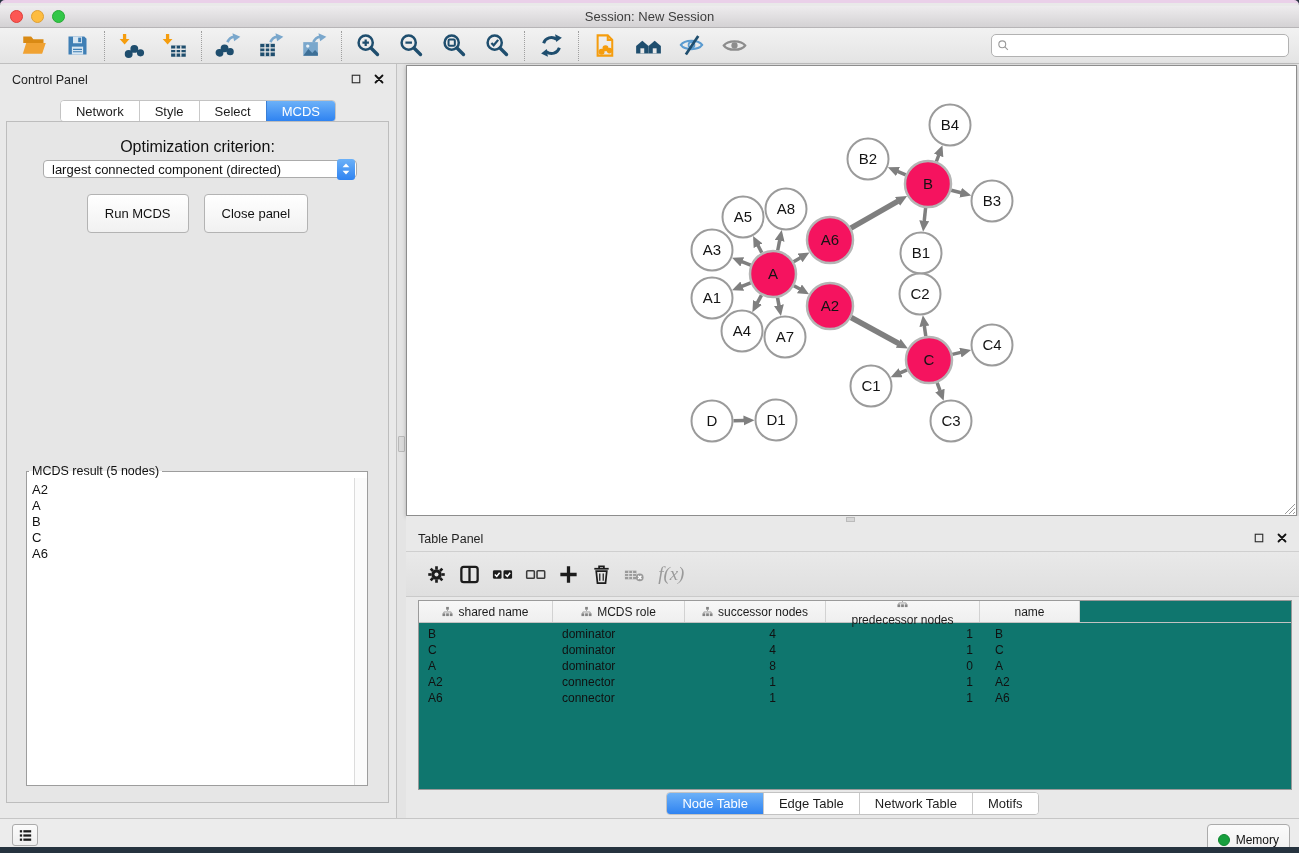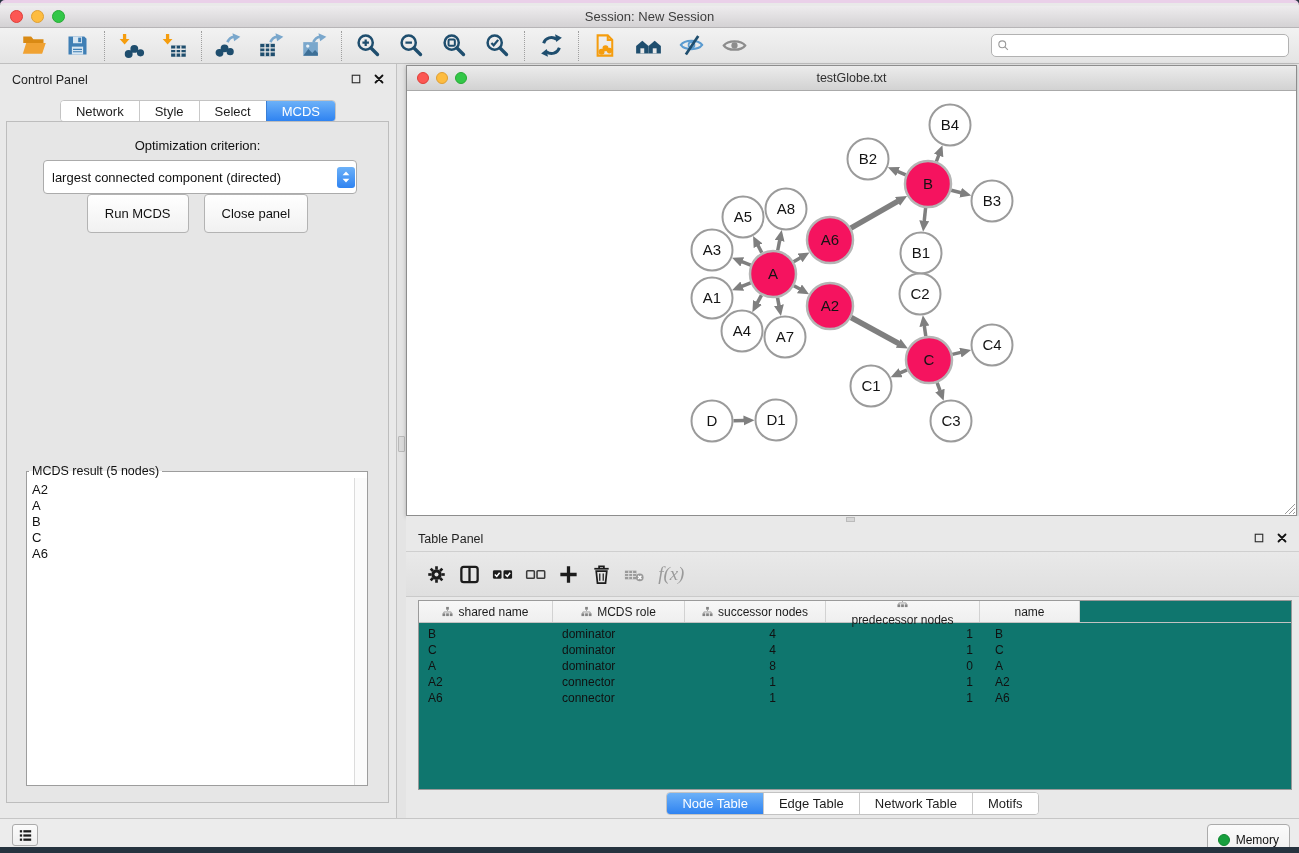--- a/index.html
+++ b/index.html
@@ -37,22 +37,22 @@
   .panel-title{position:absolute;left:12px;top:9px;font-size:12.5px;color:#1f1f1f;}
   .panel-icons{position:absolute;right:10px;top:9px;display:flex;gap:10px;align-items:center;}
   .panel-icons span{width:13px;height:13px;display:inline-flex;}
   .cp-tabs{position:absolute;left:0;top:36px;width:100%;display:flex;justify-content:center;}
   .seg{display:flex;border:1px solid #c3c3c3;border-radius:4px;background:#fff;overflow:hidden;height:22px;}
   .seg-item{padding:9px 15px;font-size:13px;color:#1d1d1d;display:flex;align-items:center;border-left:1px solid #c9c9c9;background:#fff;}
   .seg-item:first-child{border-left:none;}
   .seg-item.sel{background:linear-gradient(#6cb1f8,#2f83f1);color:#fff;border-left-color:#3a7fd5;}
   .cp-content{position:absolute;left:6px;top:57px;right:7px;bottom:15px;background:#e6e6e6;
               border:1px solid #bdbdbd;}
-  .opt-label{position:absolute;left:0;right:0;top:16px;text-align:center;font-size:13px;color:#111;}
-  .select{position:absolute;left:36px;top:38px;width:314px;height:34px;background:#fff;border:1px solid #ababab;
+  .opt-label{position:absolute;left:0;right:0;top:16px;text-align:center;font-size:16px;color:#111;}
+  .select{position:absolute;left:36px;top:38px;width:314px;height:18px;background:#fff;border:1px solid #ababab;
           border-radius:4px;display:flex;align-items:center;}
   .select-value{flex:1;font-size:13px;color:#111;padding-left:8px;white-space:nowrap;overflow:hidden;}
   .stepper{width:18px;height:21px;margin-right:1px;border-radius:3px;background:linear-gradient(#6cb1f8,#2f83f1);
            display:flex;align-items:center;justify-content:center;}
   .btn-row{position:absolute;left:0;right:0;top:72px;display:flex;justify-content:center;gap:15px;}
   .mac-btn{height:39px;padding:0 17px;font-size:13px;color:#111;background:linear-gradient(#ffffff,#f1f1f1);
            border:1px solid #b3b3b3;border-radius:4px;font-family:"Liberation Sans",sans-serif;}
   .result-box{position:absolute;left:7px;right:8px;top:330px;bottom:4px;border:1px solid #9d9d9d;
               margin:12px;padding:0;background:#fff;}
   .result-box legend{font-size:12.5px;color:#111;margin-left:2px;padding:0 3px;background:transparent;}
@@ -354,28 +354,20 @@
         <div class="result-scrollbar"></div>
       </fieldset>
     </div>
   </div>
 
   <div class="v-divider">
       <span class="v-grip"></span>
     </div>
 
   <div class="net-window">
-    <div class="nw-titlebar">
-      <div class="nw-lights">
-        <span class="light red"></span>
-        <span class="light yellow"></span>
-        <span class="light green"></span>
-      </div>
-      <div class="nw-title">testGlobe.txt</div>
-    </div>
     <div class="nw-content">
       <svg id="graph-svg" width="889" height="424" viewBox="0 0 889 424">
           <defs>
             <marker id="arw" markerUnits="userSpaceOnUse" markerWidth="13" markerHeight="11" refX="0.5" refY="5" orient="auto">
               <path d="M0 0L11 5 0 10z" fill="#7f7f7f"></path>
             </marker>
           </defs>
           <line x1="354.8" y1="161.8" x2="350.9" y2="154.3" stroke="#7f7f7f" stroke-width="3.5" marker-end="url(#arw)"></line>
           <line x1="370.7" y1="159.5" x2="372.7" y2="149.4" stroke="#7f7f7f" stroke-width="3.5" marker-end="url(#arw)"></line>
           <line x1="343.7" y1="174.2" x2="334.8" y2="170.7" stroke="#7f7f7f" stroke-width="3.5" marker-end="url(#arw)"></line>

